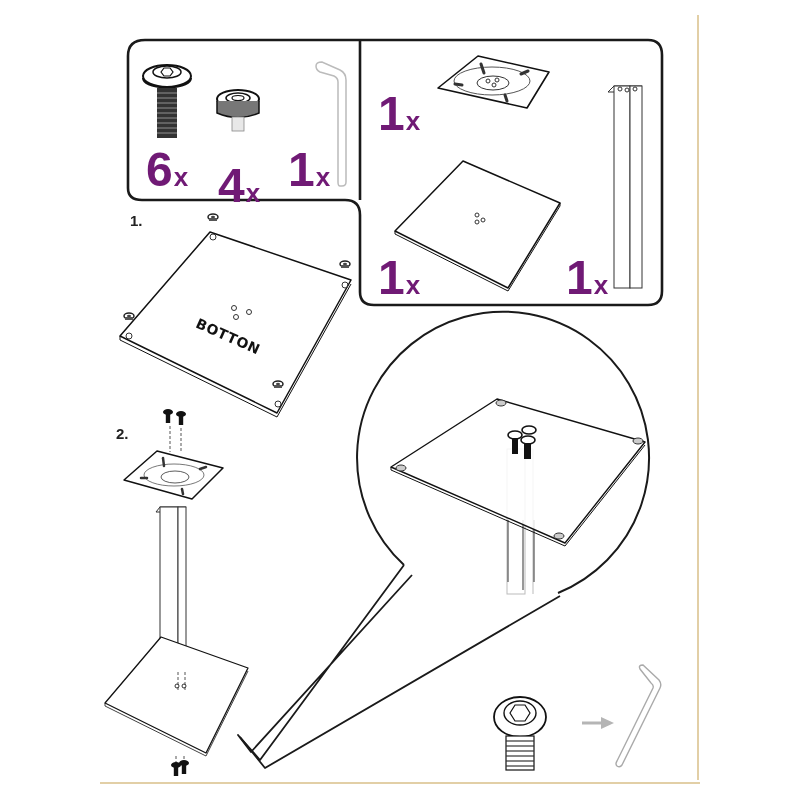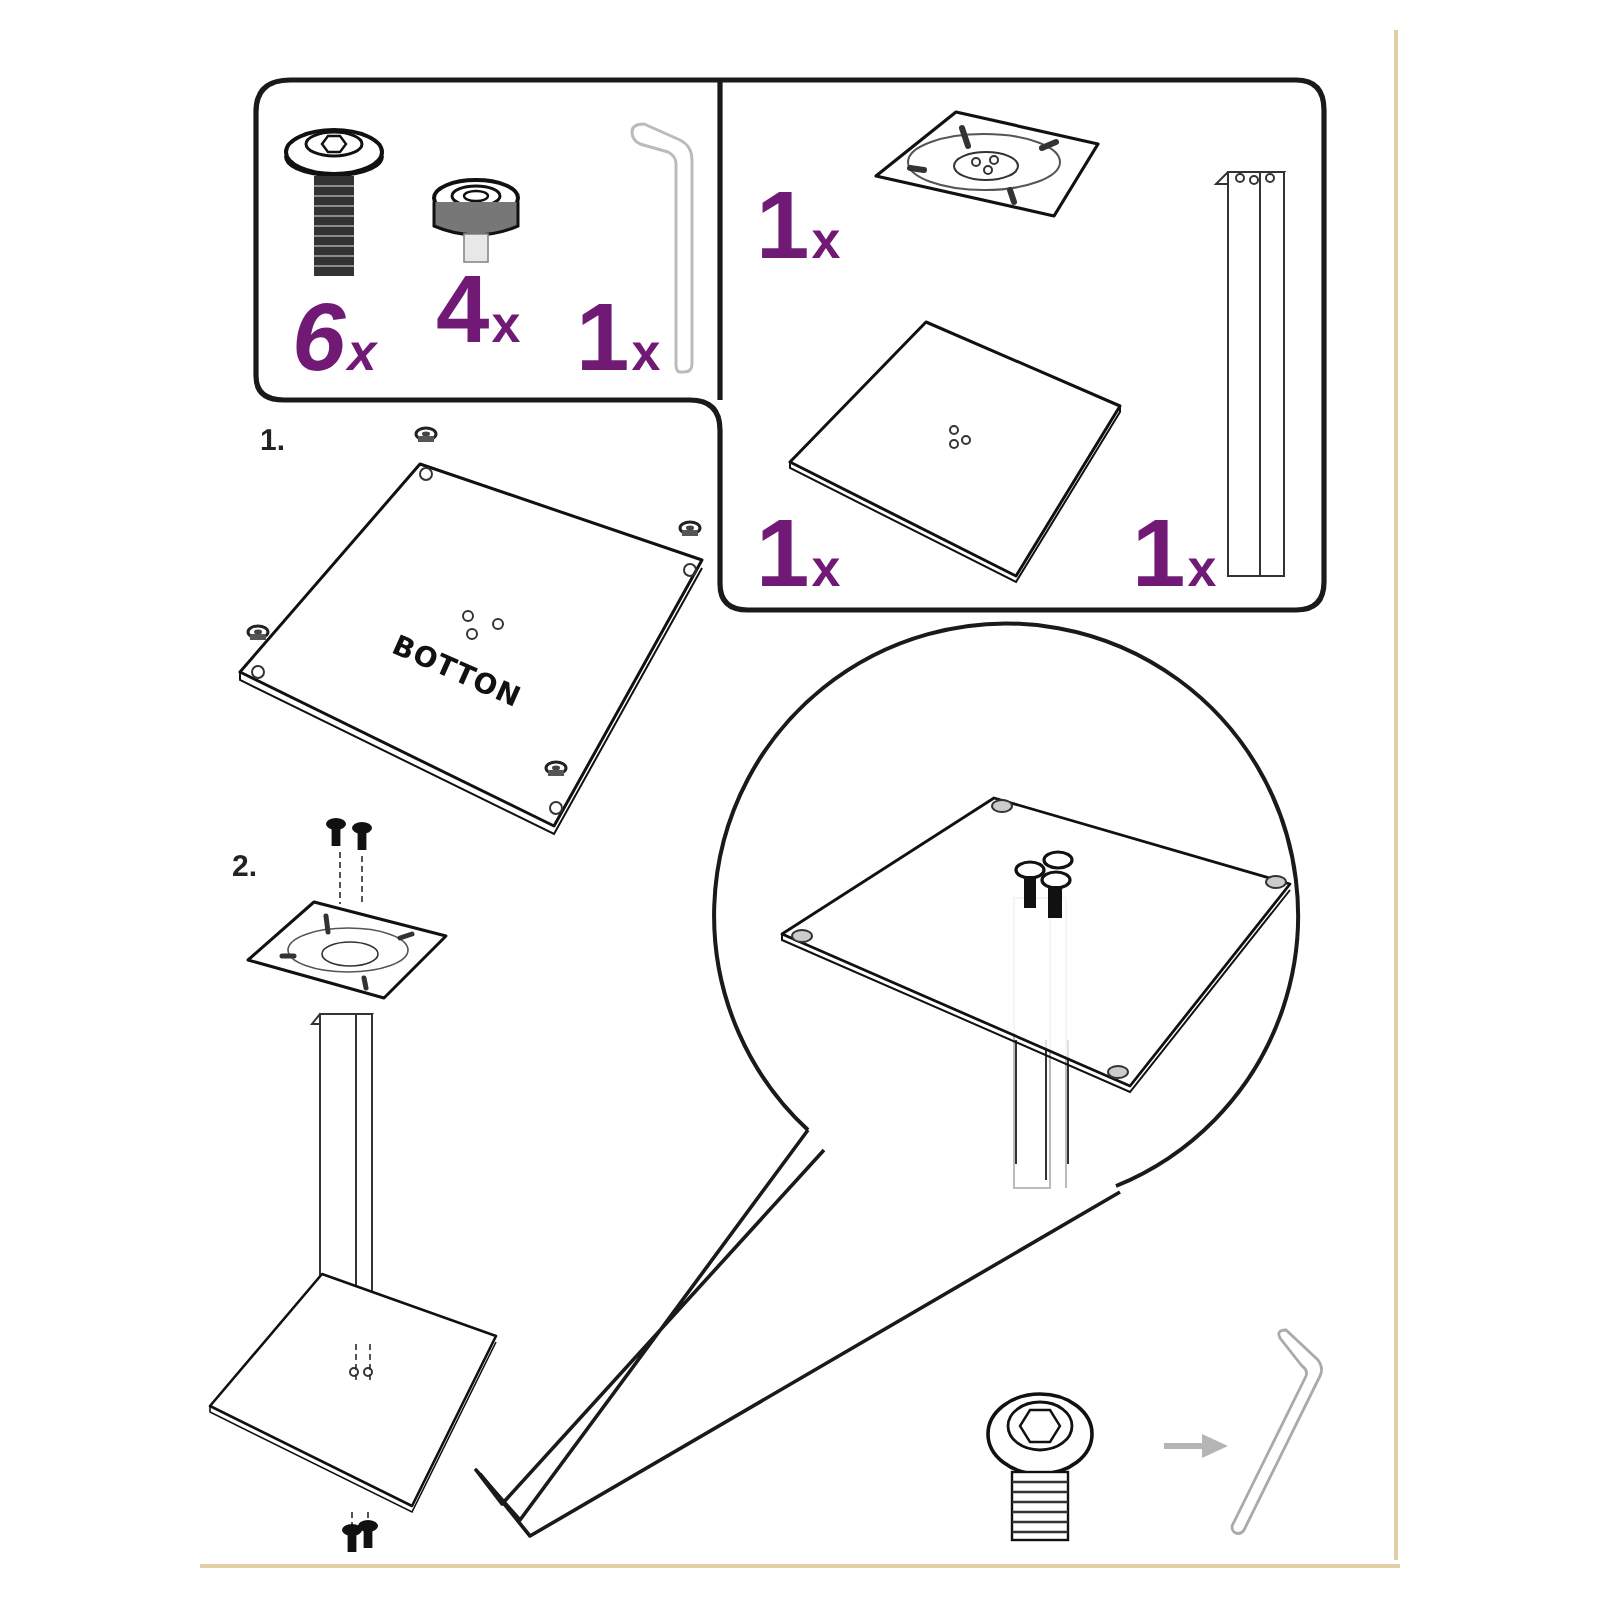--- a/index.html
+++ b/index.html
@@ -188,22 +188,22 @@
     <g>
       <line x1="582" y1="723" x2="603" y2="723" stroke="#b5b5b5" stroke-width="3"></line>
       <polygon points="601,717 614,723 601,729" fill="#b5b5b5"></polygon>
     </g>
     <g>
       <path d="M640,669 Q638,665 643,665 L659,680 Q662,684 660,688 L622,765 Q620,768 617,766 Q615,764 617,761 L653,688 Q654,685 651,683 Z" fill="#fff" stroke="#aaa" stroke-width="1.4"></path>
     </g>
   </g>
 </svg>
 
-<div class="qty" style="left:146px;top:146px;font-style:italic;"><span class="n">6</span><span class="x">x</span></div>
-<div class="qty" style="left:218px;top:132px;text-align:right;"><span class="n">4</span><span class="x">x</span></div>
+<div class="qty" style="left:146px;top:146px;"><span class="n">6</span><span class="x">x</span></div>
+<div class="qty" style="left:218px;top:162px;text-align:right;"><span class="n">4</span><span class="x">x</span></div>
 <div class="qty" style="left:288px;top:146px;"><span class="n">1</span><span class="x">x</span></div>
 
 <div class="qty" style="left:378px;top:90px;"><span class="n">1</span><span class="x">x</span></div>
 <div class="qty" style="left:378px;top:254px;"><span class="n">1</span><span class="x">x</span></div>
 <div class="qty" style="left:566px;top:254px;"><span class="n">1</span><span class="x">x</span></div>
 
 <div class="step" style="left:130px;top:212px;">1.</div>
 <div class="step" style="left:116px;top:425px;">2.</div>
 <div class="label-botton" style="left:200px;top:315px;">BOTTON</div>
 

